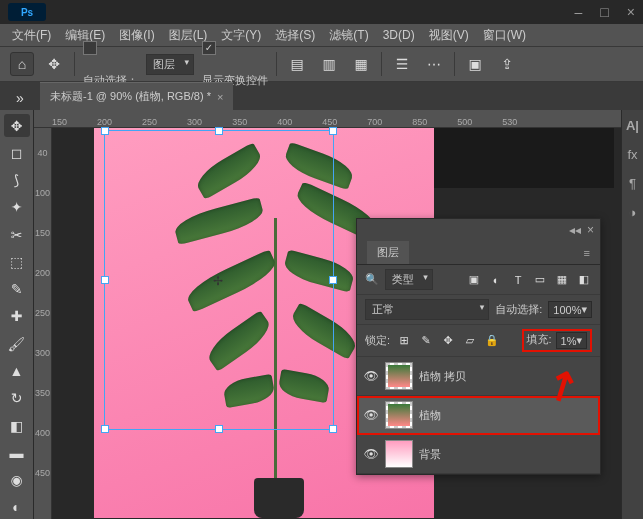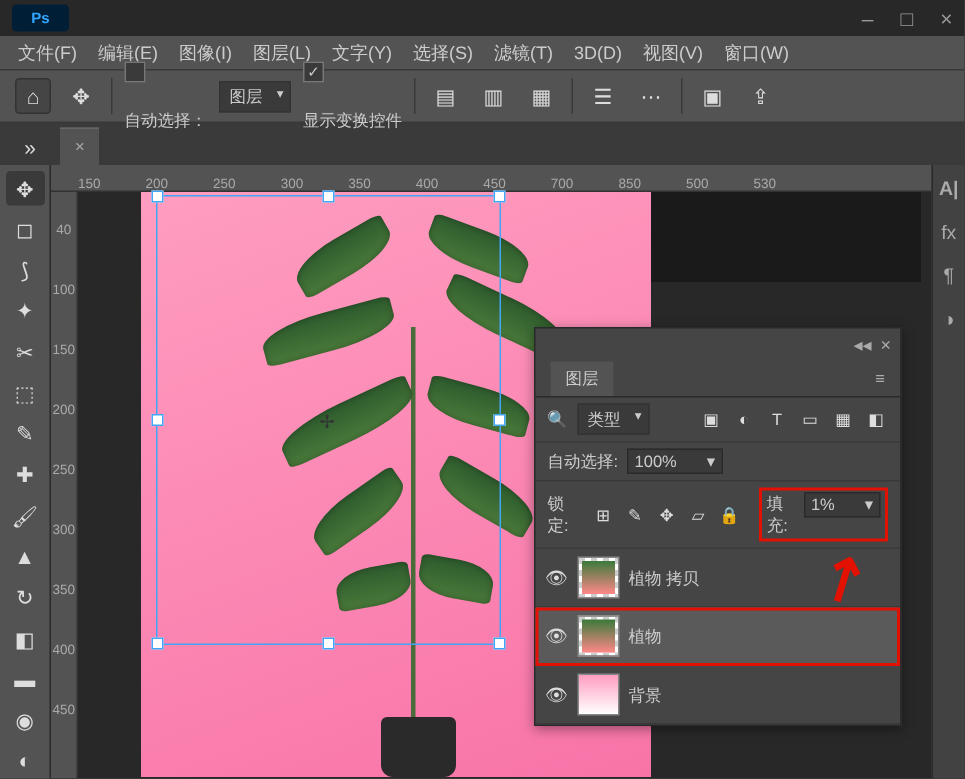--- a/index.html
+++ b/index.html
@@ -40,21 +40,21 @@
 .leaf { position: absolute; width: 70px; height: 26px; background: linear-gradient(#2d5a2d, #4a7a3a); border-radius: 50% 10% 50% 10%; box-shadow: inset 0 0 4px rgba(0,0,0,0.3); }
 .pot { position: absolute; left: 70px; bottom: 0; width: 50px; height: 40px; background: #2a2a2a; border-radius: 4px 4px 8px 8px; }
 .rightcol { width: 22px; background: #424242; border-left: 1px solid #2a2a2a; display: flex; flex-direction: column; align-items: center; padding-top: 8px; gap: 14px; color: #aaa; font-size: 13px; }
 .layers-panel { position: absolute; left: 356px; top: 218px; width: 245px; background: #454545; border: 1px solid #2a2a2a; box-shadow: 0 2px 8px rgba(0,0,0,0.4); z-index: 10; }
 .panel-head { height: 22px; display: flex; align-items: center; justify-content: flex-end; padding: 0 6px; gap: 6px; color: #aaa; font-size: 12px; }
 .panel-tab { height: 24px; display: flex; align-items: center; padding: 0 10px; border-bottom: 1px solid #2a2a2a; }
 .panel-tab .tab-act { background: #535353; padding: 4px 10px; }
 .panel-tab .menu { margin-left: auto; color: #aaa; }
 .panel-row { display: flex; align-items: center; padding: 4px 8px; gap: 6px; border-bottom: 1px solid #3a3a3a; font-size: 11px; }
 .small-btn { width: 16px; height: 16px; display: flex; align-items: center; justify-content: center; color: #ddd; }
-.perc-box { display: inline-flex; align-items: center; background: #3a3a3a; border: 1px solid #2a2a2a; padding: 1px 4px; font-size: 11px; gap: 20px; }
+.perc-box { display: inline-flex; align-items: center; background: #3a3a3a; border: 1px solid #2a2a2a; padding: 1px 4px; font-size: 11px; gap: 0; }
 .fill-hl { border: 2px solid #e31102; padding: 1px 3px; display: inline-flex; align-items: flex-start; gap: 4px; }
 .layer-list { max-height: 200px; }
 .layer-item { display: flex; align-items: center; padding: 5px 6px; gap: 6px; border-bottom: 1px solid #3a3a3a; }
 .layer-item.sel { background: #5a5a5a; }
 .layer-item.hl { outline: 2px solid #e31102; outline-offset: -2px; }
 .eye { width: 16px; text-align: center; color: #ddd; font-size: 12px; }
 .thumb { width: 28px; height: 28px; background: repeating-conic-gradient(#fff 0 25%, #ccc 0 50%) 0 0/8px 8px; border: 1px solid #888; position: relative; }
 .thumb .mini { position: absolute; inset: 2px; background: linear-gradient(#3a7a3a, #f88); }
 .bg-thumb { width: 28px; height: 28px; background: linear-gradient(#ff9dc0, #fff); border: 1px solid #888; }
 .arrow-hl { position: absolute; left: 545px; top: 362px; color: #e31102; font-size: 40px; font-weight: bold; transform: rotate(-28deg); z-index: 20; pointer-events: none; }
@@ -105,20 +105,21 @@
   <div class="t-icon">☰</div>
   <div class="t-icon">⋯</div>
   <div class="divider"></div>
   <div class="t-icon">▣</div>
   <div class="t-icon">⇪</div>
 </div>
 
 <div class="tabbar">
   <div class="t-icon" style="position:absolute;left:8px;margin-top:6px;">»</div>
   <div class="doc-tab">
+    <span>未标题-1 @ 90% (植物, RGB/8) *</span>
     <span class="x">×</span>
   </div>
 </div>
 
 <div class="workspace">
   <div class="tools-left">
     <div class="tool active">✥</div>
     <div class="tool">◻</div>
     <div class="tool">⟆</div>
     <div class="tool">✦</div>
@@ -212,20 +213,21 @@
     <span class="dropdown">类型</span>
     <span style="flex:1"></span>
     <span class="small-btn">▣</span>
     <span class="small-btn">◐</span>
     <span class="small-btn">T</span>
     <span class="small-btn">▭</span>
     <span class="small-btn">▦</span>
     <span class="small-btn">◧</span>
   </div>
   <div class="panel-row">
+    <span class="dropdown" style="flex:1">正常</span>
     <span>自动选择:</span>
     <span class="perc-box">
         <span>100%</span>
         <span>▾</span>
       </span>
   </div>
   <div class="panel-row">
     <span>锁定:</span>
     <span class="small-btn">⊞</span>
     <span class="small-btn">✎</span>

